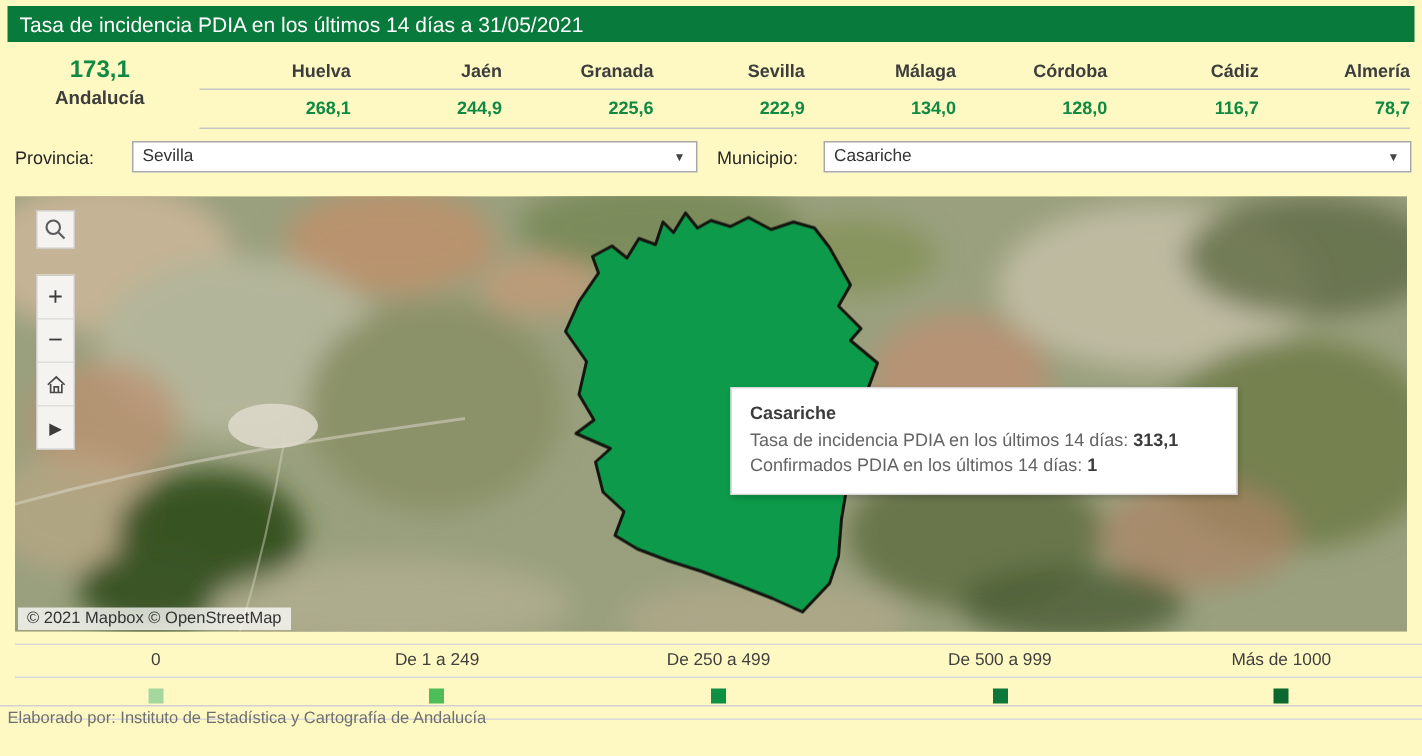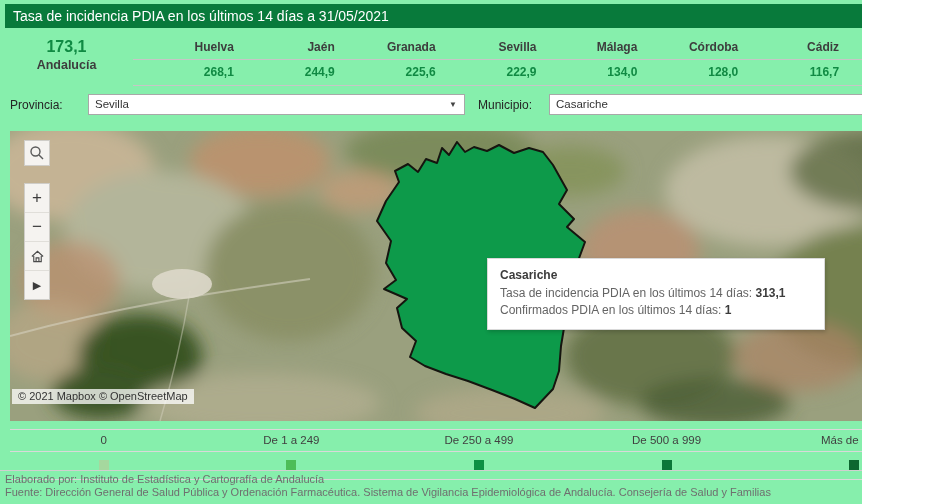--- a/index.html
+++ b/index.html
@@ -1,16 +1,16 @@
 <!DOCTYPE html>
 <html><head>
 <meta charset="utf-8">
 <style>
   html,body{margin:0;padding:0;background:#fff;}
-  #app{position:relative;width:862px;height:504px;background:#86efac;overflow:hidden;
+  #app{position:relative;width:948px;height:504px;background:#fef9c3;overflow:hidden;
        font-family:"Liberation Sans","DejaVu Sans",sans-serif;}
 
   
   .title-bar{position:absolute;left:5px;top:4px;width:938px;height:24px;
     color:#fff;font-size:14px;line-height:24px;padding-left:8px;box-sizing:border-box;}
 
   
   .summary{position:absolute;left:0;top:38px;width:133px;text-align:center;}
   .summary .val{font-size:16px;font-weight:bold;color:#108a43;}
   .summary .lbl{font-size:12.5px;font-weight:600;color:#3d3d3d;margin-top:2px;}
@@ -23,21 +23,21 @@
 
   
   .filter-label{position:absolute;top:98px;font-size:12px;color:#252525;}
   .select{position:absolute;top:94px;height:21px;border:1px solid #a8a8a8;background:#fff;
     box-sizing:border-box;font-size:11.5px;color:#333;line-height:19px;padding-left:6px;cursor:pointer;}
   .select .caret{position:absolute;right:7px;top:0;font-size:8px;color:#444;line-height:19px;}
 
   
   .map{position:absolute;left:10px;top:131px;width:928px;height:290px;overflow:hidden;background:#9aa07e;}
   .map svg{display:block;}
-  .map-attrib{position:absolute;left:2px;bottom:17px;background:rgba(255,255,255,.75);
+  .map-attrib{position:absolute;left:2px;bottom:1px;background:rgba(255,255,255,.75);
     padding:1px 6px 2px;font-size:11px;color:#333;margin-top:40px;}
   .map-btn{position:absolute;width:26px;height:26px;background:#f5f3f0;border:1px solid #cfcdc8;
     box-sizing:border-box;display:flex;align-items:center;justify-content:center;cursor:pointer;}
   .search-btn{left:14px;top:9px;}
   .ctrl-stack{position:absolute;left:14px;top:52px;width:26px;background:#f5f3f0;
     border:1px solid #cfcdc8;box-sizing:border-box;}
   .ctrl{height:28px;display:flex;align-items:center;justify-content:center;cursor:pointer;
     color:#3c3c3c;font-size:17px;}
   .ctrl+.ctrl{border-top:1px solid #e0ded9;}
   .ctrl.small{font-size:11px;}
@@ -185,16 +185,15 @@
       <div class="legend-cell"><span class="swatch" style="background-color: rgb(77, 189, 88);"></span></div>
       <div class="legend-cell"><span class="swatch" style="background-color: rgb(14, 144, 68);"></span></div>
       <div class="legend-cell"><span class="swatch" style="background-color: rgb(11, 120, 57);"></span></div>
       <div class="legend-cell"><span class="swatch" style="background-color: rgb(12, 103, 47);"></span></div>
     </div>
   </div>
 
   <div class="footer-sep"></div>
   <div class="footer">
     <div>Elaborado por: Instituto de Estadística y Cartografía de Andalucía</div>
-    <div>Fuente: Dirección General de Salud Pública y Ordenación Farmacéutica. Sistema de Vigilancia Epidemiológica de Andalucía. Consejería de Salud y Familias</div>
   </div>
 
 </div>
 
 </body></html>

